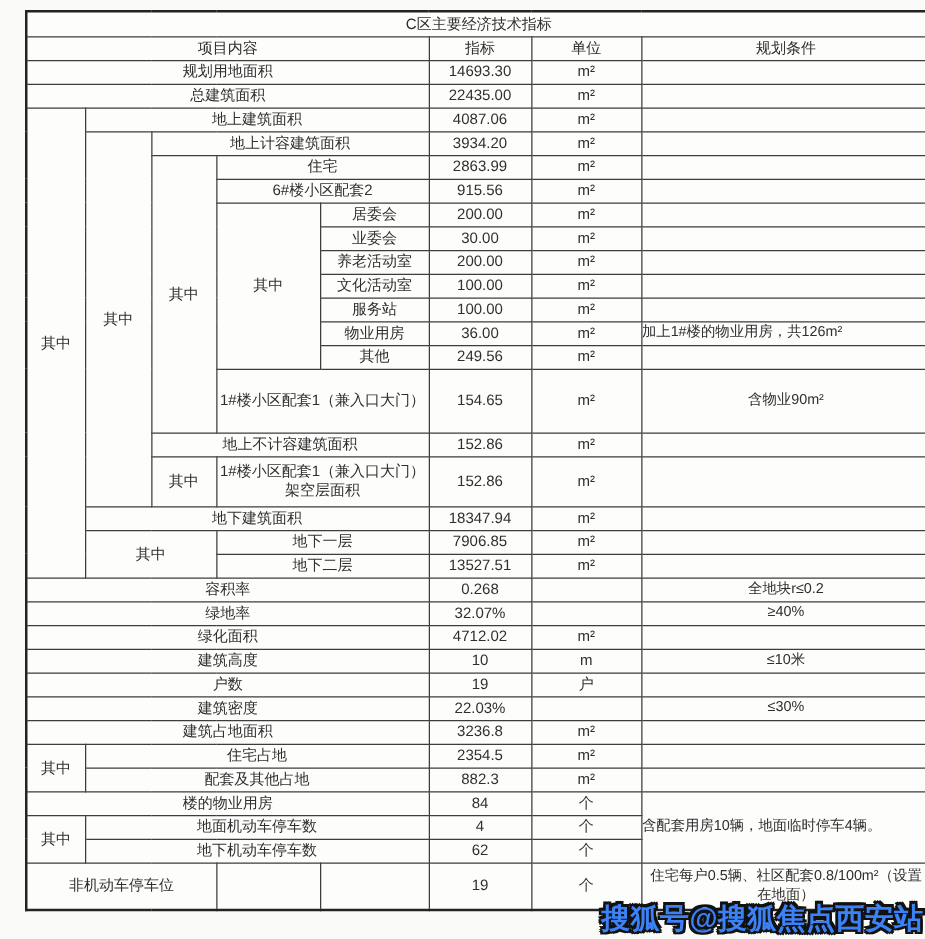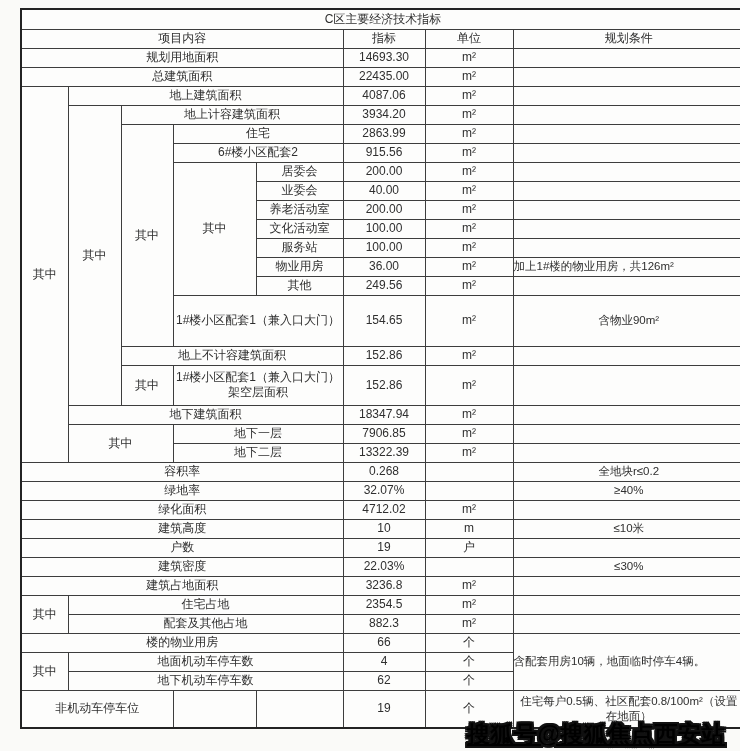--- a/index.html
+++ b/index.html
@@ -23,27 +23,26 @@
   }
   .tbl tr{height:19px;}
   tr.h-title{height:20px;}
   tr.h-51{height:51px;}
   tr.h-40{height:40px;}
   tr.h-38{height:38px;padding-left:31px;}
   td.left{text-align:left;padding-left:0;}
   td.cond{font-size:11.5px;}
   .blk{display:block;}
   .wm{
-    position:absolute;right:15px;bottom:1px;
+    position:absolute;right:1px;bottom:1px;
     font-size:23px;font-weight:bold;white-space:nowrap;
-    color:#000000;letter-spacing:0.5px;
+    color:#3b82f6;letter-spacing:0.5px;
     text-shadow:
       -2px -2px 0 #111, 2px -2px 0 #111, -2px 2px 0 #111, 2px 2px 0 #111,
       -2px 0 0 #111, 2px 0 0 #111, 0 -2px 0 #111, 0 2px 0 #111;
-    text-decoration: underline;
   }
 </style>
 </head>
 <body>
 
 <table class="tbl">
   <colgroup>
     <col style="width:47px">
       <col style="width:53px">
       <col style="width:52px">
@@ -114,21 +113,21 @@
   <tr>
     <td rowspan="7">其中</td>
     <td>居委会</td>
     <td>200.00</td>
     <td>m²</td>
     <td class="cond"></td>
   </tr>
 
   <tr>
     <td>业委会</td>
-    <td>40.00</td>
+    <td>30.00</td>
     <td>m²</td>
     <td class="cond"></td>
   </tr>
 
   <tr>
     <td>养老活动室</td>
     <td>200.00</td>
     <td>m²</td>
     <td class="cond"></td>
   </tr>
@@ -196,21 +195,21 @@
   <tr>
     <td colspan="2" rowspan="2">其中</td>
     <td colspan="2">地下一层</td>
     <td>7906.85</td>
     <td>m²</td>
     <td class="cond"></td>
   </tr>
 
   <tr>
     <td colspan="2">地下二层</td>
-    <td>13322.39</td>
+    <td>13527.51</td>
     <td>m²</td>
     <td class="cond"></td>
   </tr>
 
   <tr>
     <td colspan="5">容积率</td>
     <td>0.268</td>
     <td></td>
     <td class="cond">全地块r≤0.2</td>
   </tr>
@@ -267,21 +266,21 @@
 
   <tr>
     <td colspan="4">配套及其他占地</td>
     <td>882.3</td>
     <td>m²</td>
     <td class="cond"></td>
   </tr>
 
   <tr>
     <td colspan="5">楼的物业用房</td>
-    <td>66</td>
+    <td>84</td>
     <td>个</td>
     <td rowspan="3" class="cond left">含配套用房10辆，地面临时停车4辆。</td>
   </tr>
 
   <tr>
     <td rowspan="2">其中</td>
     <td colspan="4">地面机动车停车数</td>
     <td>4</td>
     <td>个</td>
   </tr>

